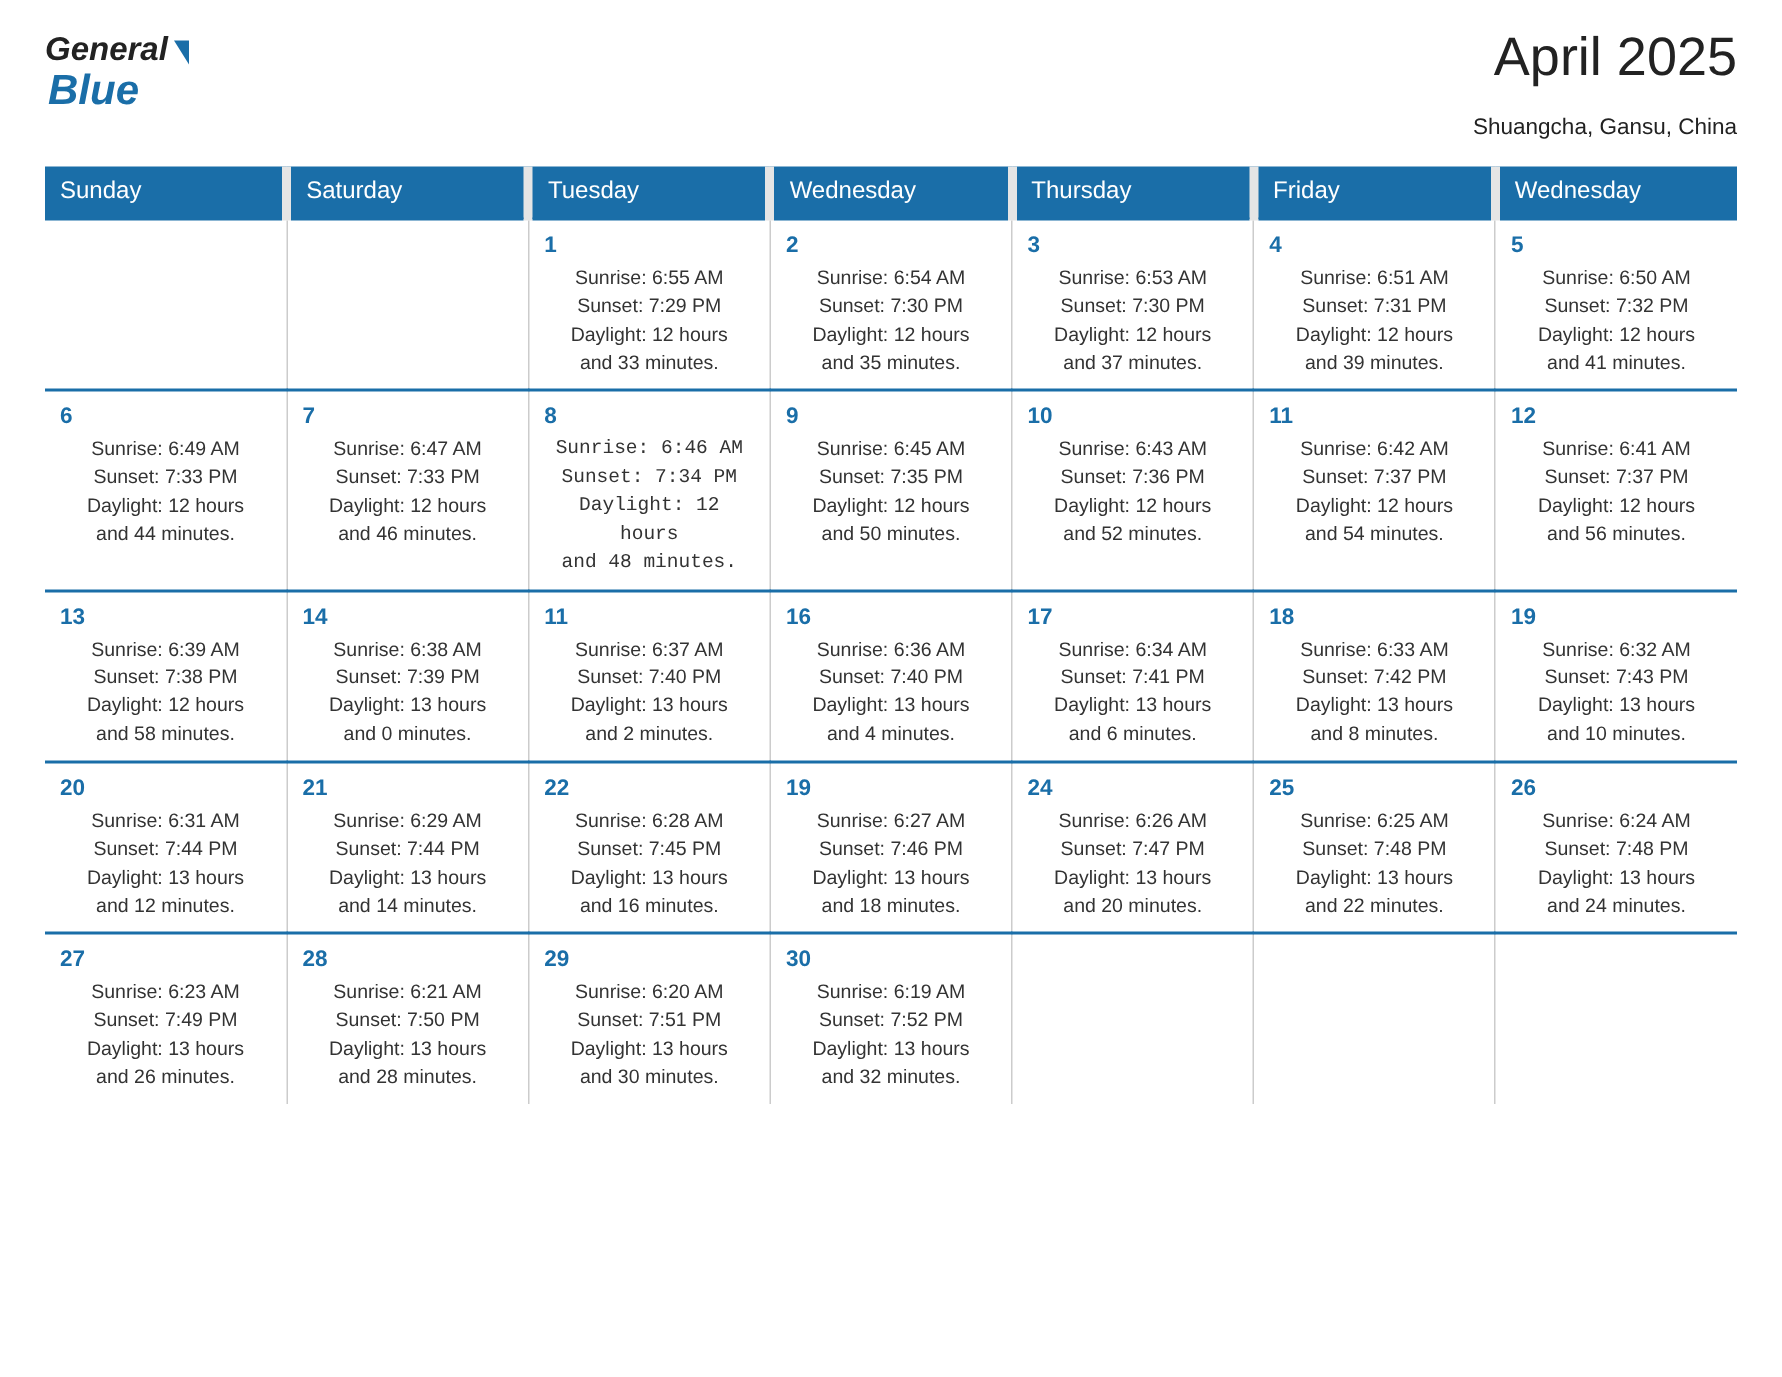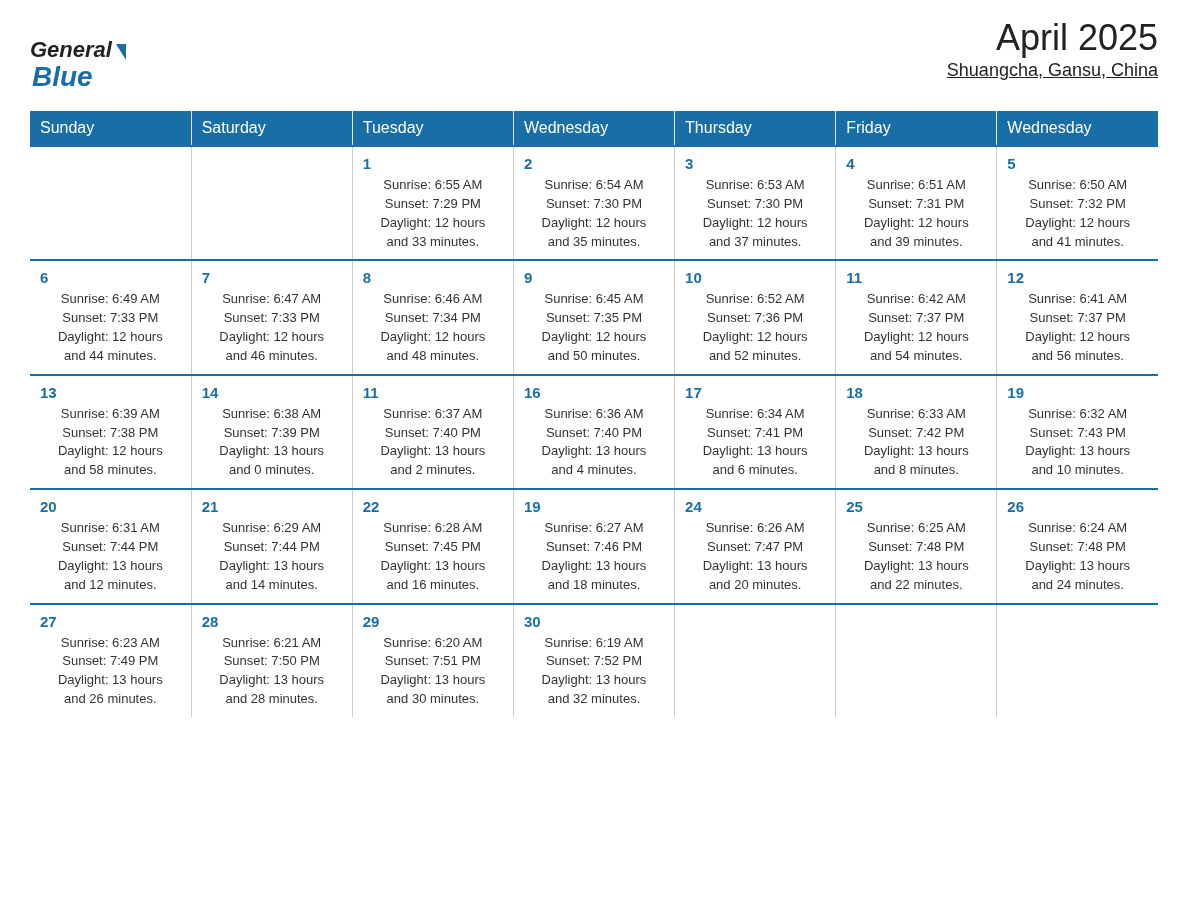--- a/index.html
+++ b/index.html
@@ -16,21 +16,20 @@
       margin-bottom: 18px;
     }
     .logo {
       display: flex;
       flex-direction: column;
       align-items: flex-start;
     }
     .logo-top {
       display: flex;
       align-items: center;
-      margin-top: 17px;
     }
     .logo-general {
       font-size: 22px;
       font-weight: bold;
       color: #222;
       font-style: italic;
     }
     .logo-triangle {
       width: 0;
       height: 0;
@@ -51,39 +50,38 @@
     .title-section {
       text-align: right;
     }
     .month-title {
       font-size: 36px;
       font-weight: normal;
       color: #222;
       line-height: 1;
     }
     .location {
-      font-size: 18px;
+      font-size: 15px;
       color: #222;
-      margin-top: 4px;
-      text-decoration: underline;
+      margin-top: 20px;
     }
     .calendar {
       width: 100%;
       border-collapse: collapse;
     }
     .calendar thead tr {
       background-color: #1a6ea8;
     }
     .calendar thead th {
       color: #fff;
       font-size: 16px;
       font-weight: normal;
       padding: 8px 10px;
       text-align: left;
-      border-right: 1px solid #e5e5e5;
+      border-right: 6px solid #e5e5e5;
     }
     .calendar thead th:last-child {
       border-right: none;
     }
     .calendar tbody tr {
       border-top: 2px solid #1a6ea8;
     }
     .calendar tbody td {
       vertical-align: top;
       padding: 8px 10px;
@@ -192,35 +190,35 @@
         </td>
         <td>
           <span class="day-num">7</span>
           <div class="day-info" style="white-space: pre-line;">Sunrise: 6:47 AM
 Sunset: 7:33 PM
 Daylight: 12 hours
 and 46 minutes.</div>
         </td>
         <td>
           <span class="day-num">8</span>
-          <div class="day-info" style="white-space: pre-line;">Sunrise: 6:46 AM
+          <div class="day-info" style="white-space: pre-line; font-family: Liberation Mono, monospace;">Sunrise: 6:46 AM
 Sunset: 7:34 PM
 Daylight: 12 hours
 and 48 minutes.</div>
         </td>
         <td>
           <span class="day-num">9</span>
           <div class="day-info" style="white-space: pre-line;">Sunrise: 6:45 AM
 Sunset: 7:35 PM
 Daylight: 12 hours
 and 50 minutes.</div>
         </td>
         <td>
           <span class="day-num">10</span>
-          <div class="day-info" style="white-space: pre-line;">Sunrise: 6:52 AM
+          <div class="day-info" style="white-space: pre-line;">Sunrise: 6:43 AM
 Sunset: 7:36 PM
 Daylight: 12 hours
 and 52 minutes.</div>
         </td>
         <td>
           <span class="day-num">11</span>
           <div class="day-info" style="white-space: pre-line;">Sunrise: 6:42 AM
 Sunset: 7:37 PM
 Daylight: 12 hours
 and 54 minutes.</div>

